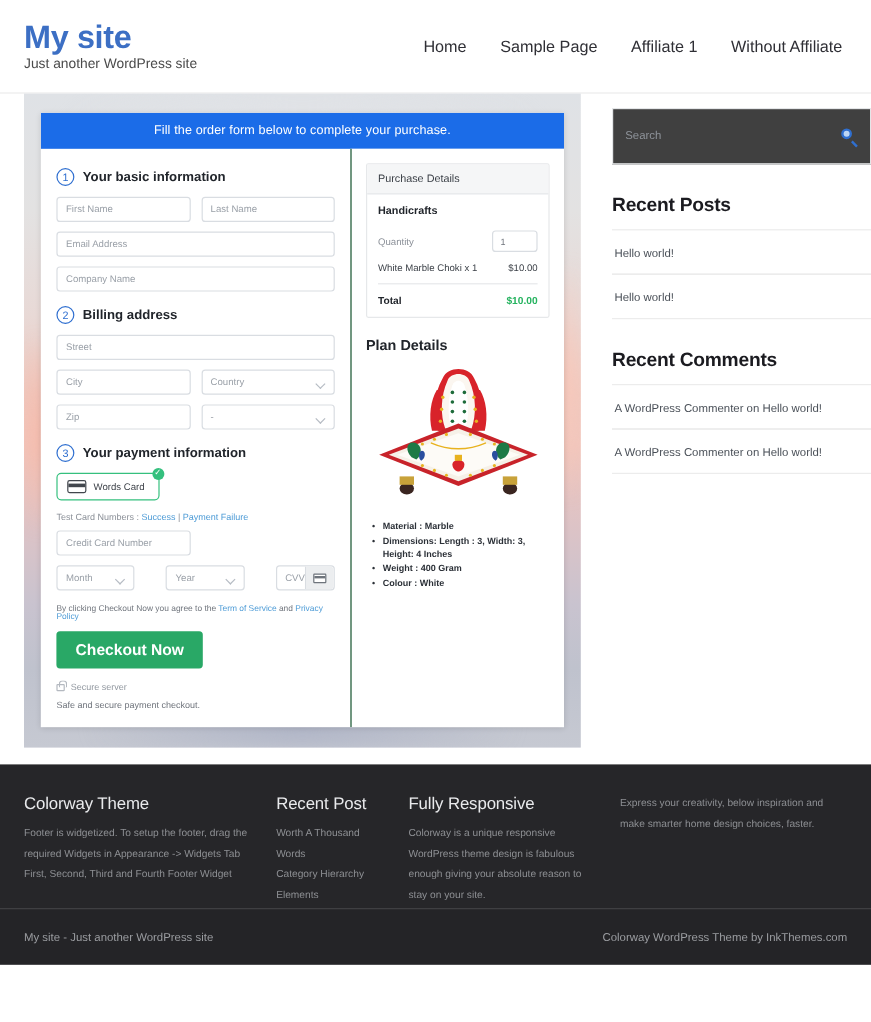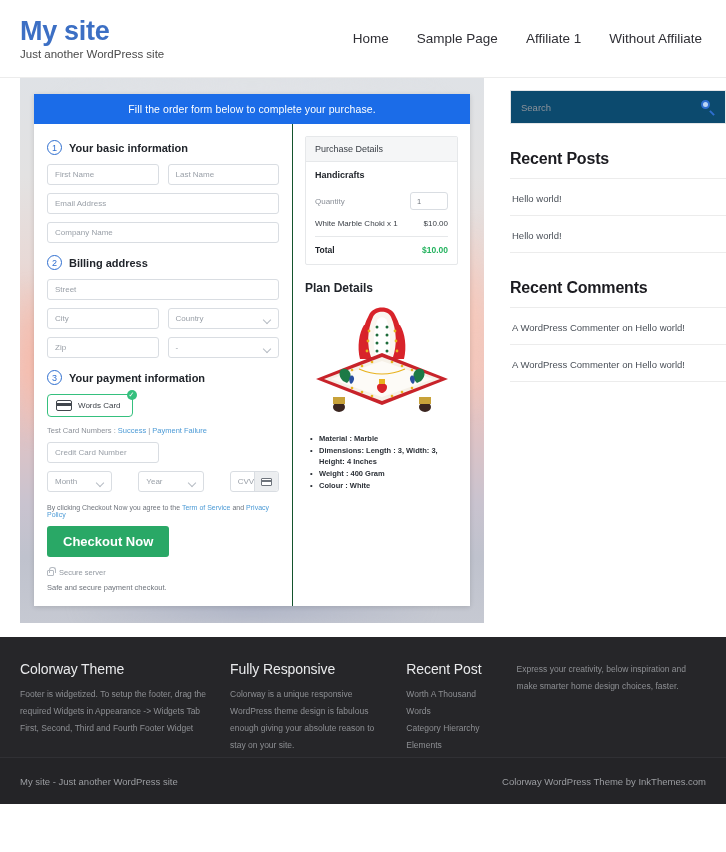--- a/index.html
+++ b/index.html
@@ -262,23 +262,23 @@
   .specs li {
     font-size: 7.5px; color: #2c3138; font-weight: bold;
     line-height: 1.55; position: relative;
   }
   .specs li::before {
     content: "•"; position: absolute; left: -9px; color: #2c3138;
   }
 
   
   .search-box {
-    height: 34px;
+    height: 47px;
     border: 1px solid #e4e6e8;
-    background: #0c4a6e;
+    background: #404040;
     display: flex; align-items: center;
     padding: 0 10px;
     margin-bottom: 26px;
   }
   .search-input-text { font-size: 9.5px; color: #8e939a; flex: 1; }
   .magnifier { width:14px; height:14px; position: relative; flex:0 0 14px; }
   .magnifier i {
     position:absolute; left:0; top:0; width:9px; height:9px;
     border:2px solid #2f6fd0; border-radius:50%; background:#bcd6f5; display:block;
   }
@@ -562,32 +562,32 @@
       <li><a href="#">A WordPress Commenter on Hello world!</a></li>
     </ul>
   </aside>
 </div>
 
 <footer class="site-footer">
   <div class="fcol c1">
     <h4>Colorway Theme</h4>
     <p>Footer is widgetized. To setup the footer, drag the required Widgets in Appearance -&gt; Widgets Tab First, Second, Third and Fourth Footer Widget</p>
   </div>
-  <div class="fcol c3">
-    <h4>Fully Responsive</h4>
-    <p>Colorway is a unique responsive WordPress theme design is fabulous enough giving your absolute reason to stay on your site.</p>
-  </div>
   <div class="fcol c2">
     <h4>Recent Post</h4>
     <ul>
       <li>Worth A Thousand Words</li>
       <li>Category Hierarchy</li>
       <li>Elements</li>
     </ul>
   </div>
+  <div class="fcol c3">
+    <h4>Fully Responsive</h4>
+    <p>Colorway is a unique responsive WordPress theme design is fabulous enough giving your absolute reason to stay on your site.</p>
+  </div>
   <div class="fcol c4">
     <p>Express your creativity, below inspiration and make smarter home design choices, faster.</p>
   </div>
 </footer>
 
 <div class="footer-bottom">
   <span>My site - Just another WordPress site</span>
   <a href="#">Colorway WordPress Theme by InkThemes.com</a>
 </div>
 

